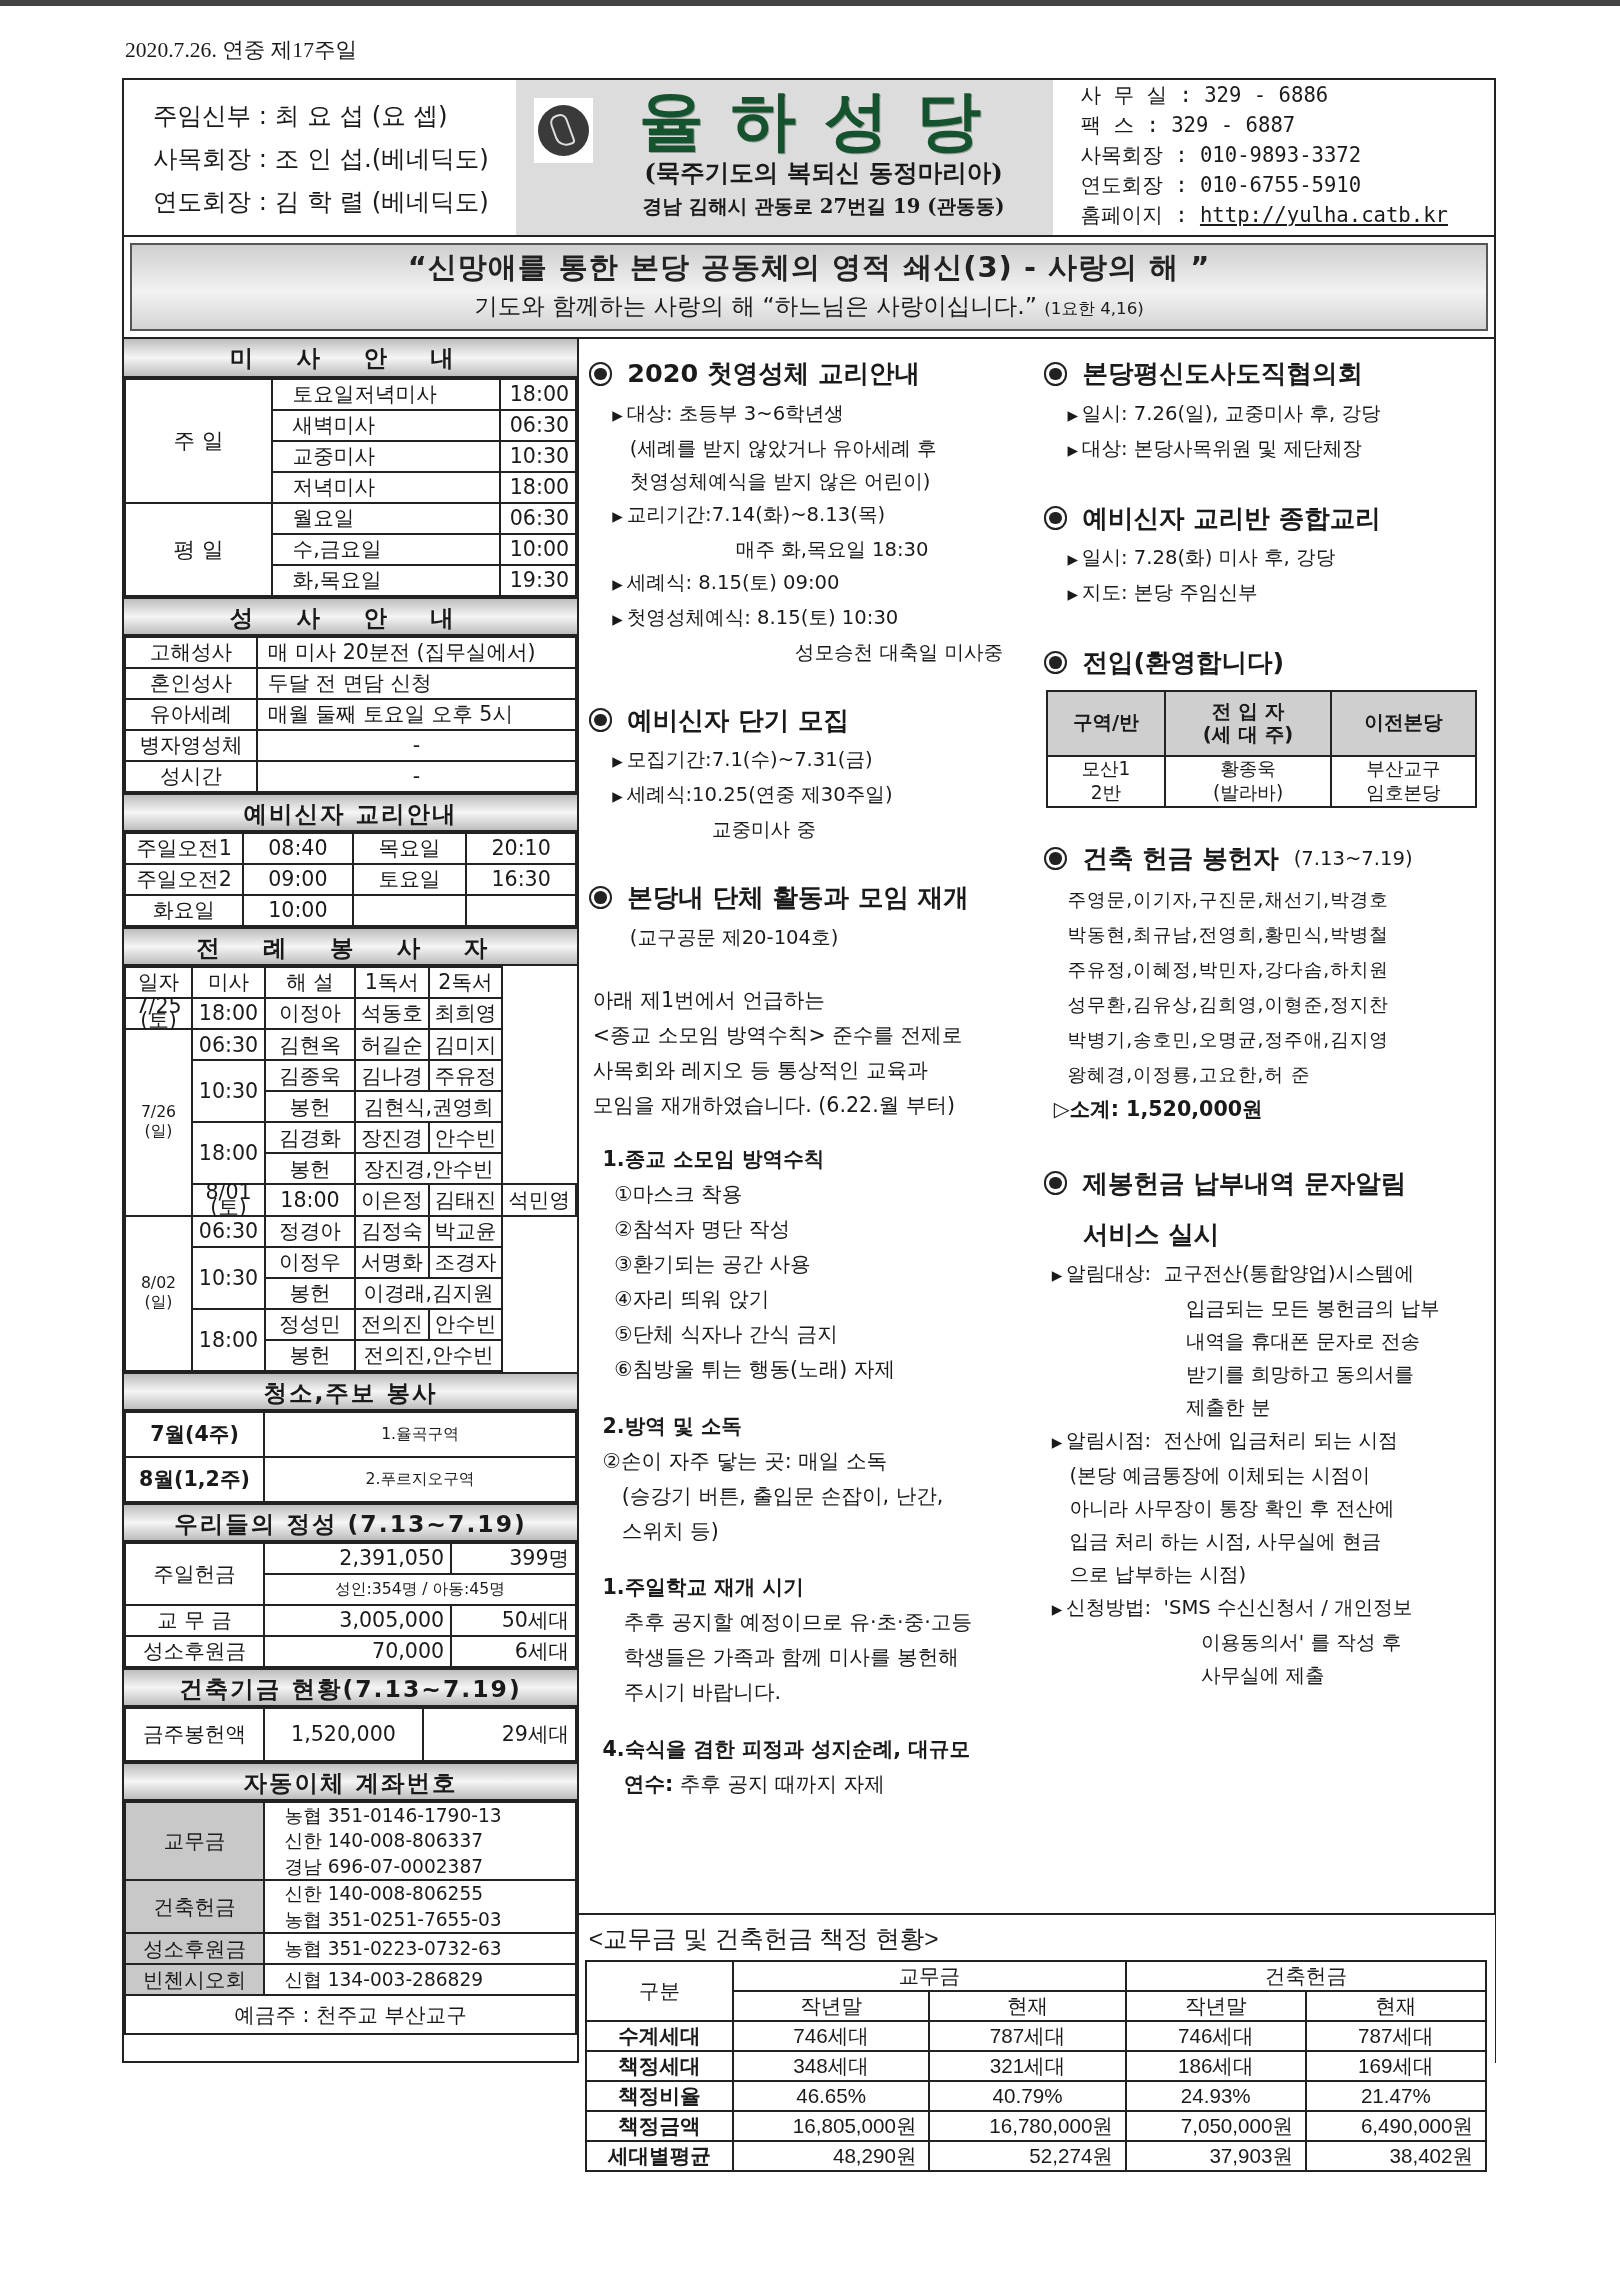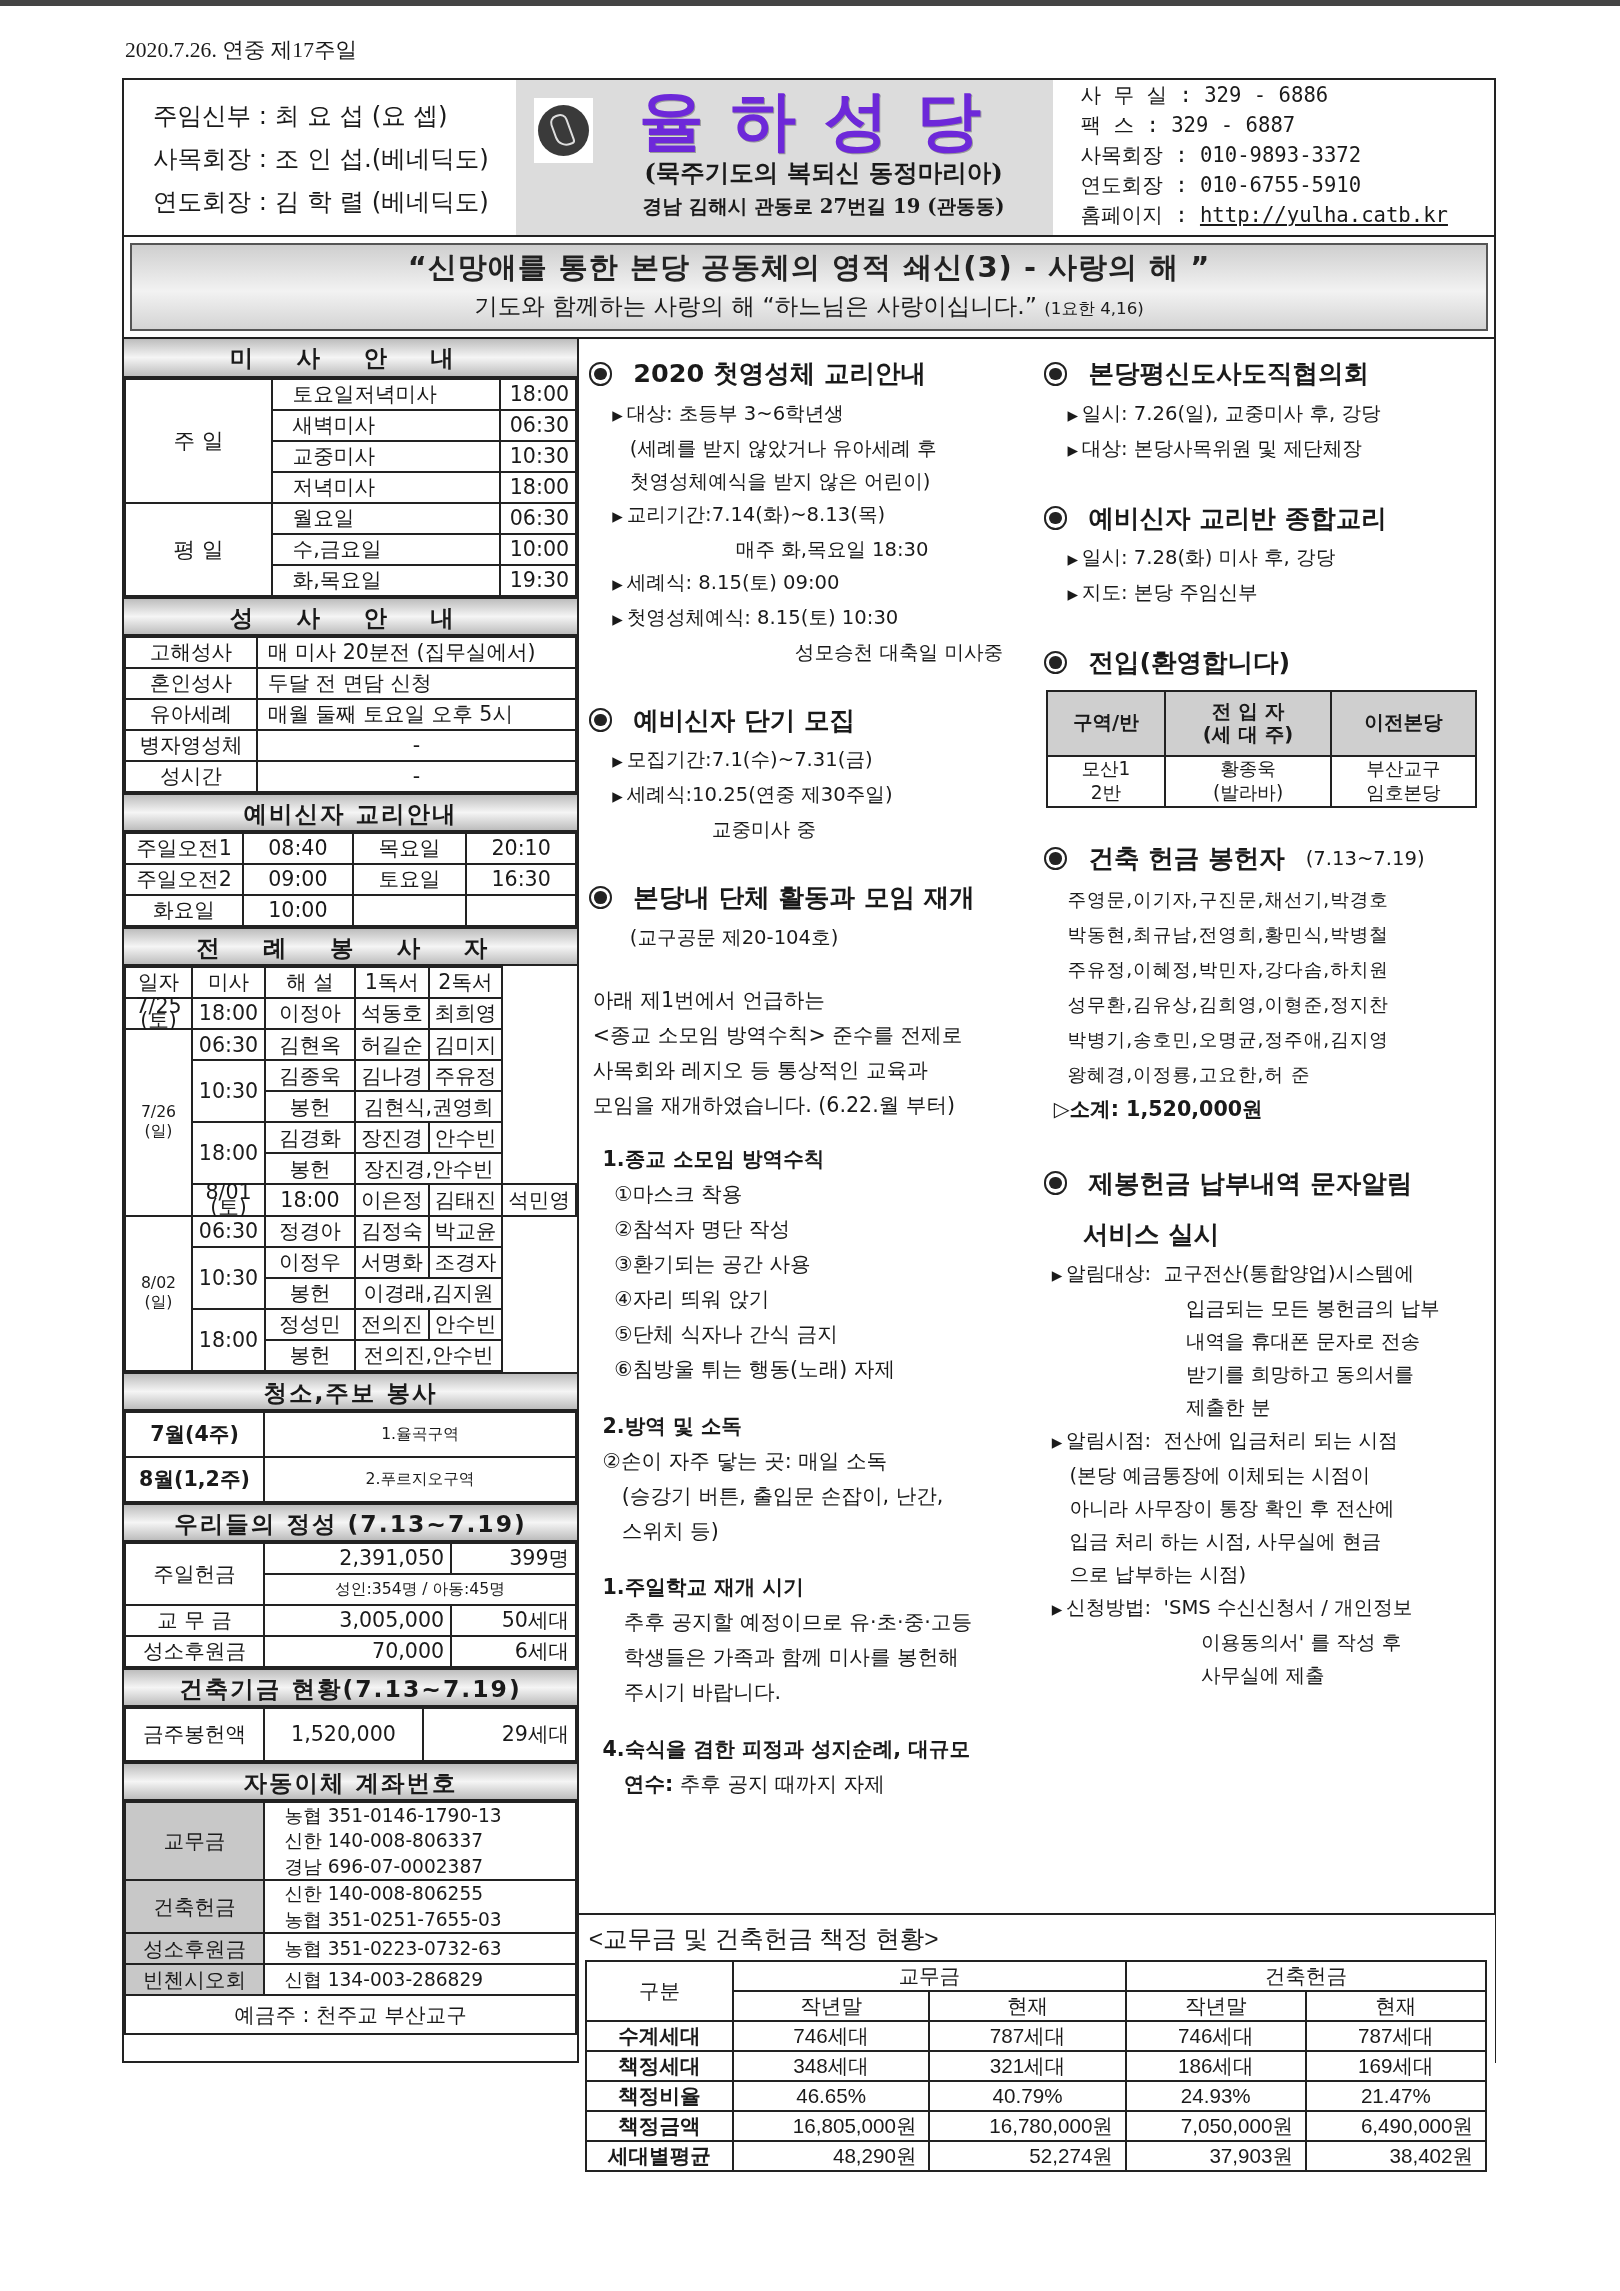--- a/index.html
+++ b/index.html
@@ -11,21 +11,21 @@
 
   
   .header { display: flex; height: 157px; border-bottom: 2.9px solid #222; }
   .hdr-left { width: 392px; padding: 13.7px 0 0 29px; font-size: 24.5px; line-height: 43px; }
   .hdr-left .row { white-space: nowrap; }
   .hdr-center { width: 537px; background: #dcdcdc; display: flex; position: relative; }
   .logo { position: absolute; left: 17.6px; top: 17.6px; width: 59px; height: 65px; background: #fff; display: flex; align-items: center; justify-content: center; }
   .logo-circle { width: 51px; height: 51px; border-radius: 50%; background: #3a3a3a; position: relative; overflow: hidden; }
   .logo-circle::after { content: ""; position: absolute; left: 15.7px; top: 9.8px; width: 13.7px; height: 29px; border: 2px solid #ddd; border-radius: 7.8px 7.8px 3.9px 11.8px; transform: rotate(-20deg); }
   .hdr-titles { flex: 1; text-align: center; padding-left: 78px; }
-  .church-name { font-size: 65px; font-weight: bold; letter-spacing: 27.4px; line-height: 69px; margin-top: 5.9px; color: #6d28d9; text-shadow: 1px 1px 0 #999; }
+  .church-name { font-size: 65px; font-weight: bold; letter-spacing: 27.4px; line-height: 69px; margin-top: 5.9px; color: #14532d; text-shadow: 1px 1px 0 #999; }
   .church-sub { font-family: "DejaVu Serif", serif; font-size: 24.5px; font-weight: bold; line-height: 35px; }
   .church-addr { font-family: "DejaVu Serif", serif; font-size: 19.6px; font-weight: bold; line-height: 33px; }
   .hdr-right { flex: 1; padding: 0 0 0 27.4px; font-family: "DejaVu Sans Mono", monospace; font-size: 20.6px; line-height: 30px; }
   .hdr-right .row { white-space: nowrap; }
 
   
   .banner { height: 88px; border-bottom: 2.9px solid #222; background: linear-gradient(#cfcfcf, #f2f2f2 55%, #d4d4d4); margin: 5.9px; margin-bottom: 0; border: 2px solid #555; text-align: center; }
   .banner-title { font-size: 29px; font-weight: bold; letter-spacing: 1px; line-height: 45px; color: #222; }
   .banner-sub { font-size: 23.5px; line-height: 33px; }
   .banner-sub small { font-size: 16.7px; }
@@ -41,21 +41,21 @@
   .sec-head { height: 39px; background: linear-gradient(#bdbdbd, #f5f5f5 50%, #bdbdbd); font-size: 23.5px; font-weight: bold; letter-spacing: 17.6px; text-align: center; line-height: 39px; border-bottom: 2px solid #222; border-top: 2px solid #222; }
   .sec-head.tight { letter-spacing: 2px; }
   .left-table td { font-size: 20.6px; height: 31px; padding: 0 3.9px; }
   .left-table td.l { text-align: left; padding-left: 19.6px; }
   .left-table td.r { text-align: right; padding-right: 5.9px; }
   .left-table td.grey { background: #c8c8c8; }
   .small-date { font-size: 13.7px; line-height: 14.7px; }
   .bold { font-weight: bold; margin-top: 30px; }
 
   
-  .news-title { font-size: 25.5px; font-weight: bold; margin: 9.8px 0 5.9px 0; display: flex; align-items: center; gap: 21px; }
+  .news-title { font-size: 25.5px; font-weight: bold; margin: 9.8px 0 5.9px 0; display: flex; align-items: center; gap: 15px; }
   .news-title small { font-size: 19.6px; font-weight: normal; }
   .bullet-circle { width: 23.5px; height: 23.5px; border-radius: 50%; border: 2px solid #222; display: inline-flex; align-items: center; justify-content: center; flex-shrink: 0; }
   .bullet-circle::after { content: ""; width: 12.7px; height: 12.7px; border-radius: 50%; background: #222; }
   .line { font-size: 19.6px; line-height: 33px; white-space: nowrap; }
   .tri { font-size: 13.7px; margin-right: 3.9px; }
   .indent1 { padding-left: 23.5px; }
   .para { font-size: 20.6px; line-height: 35px; white-space: nowrap; padding-left: 3.9px; }
   .sub-h { font-size: 20.6px; font-weight: bold; line-height: 35px; padding-left: 13.7px; }
   .gap { height: 23.5px; }
 

